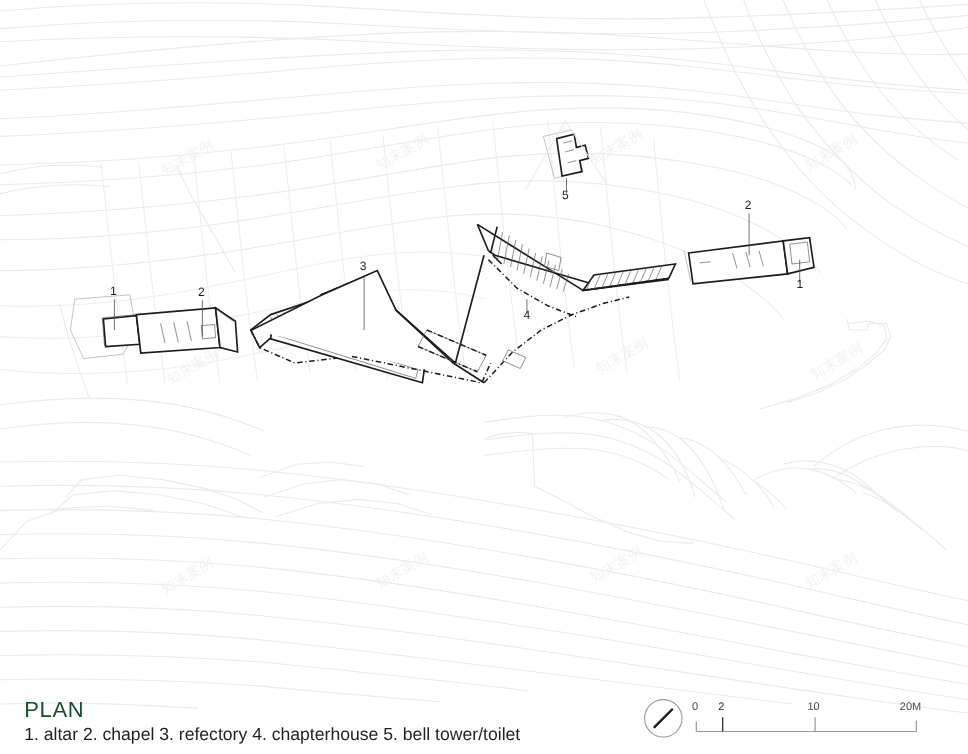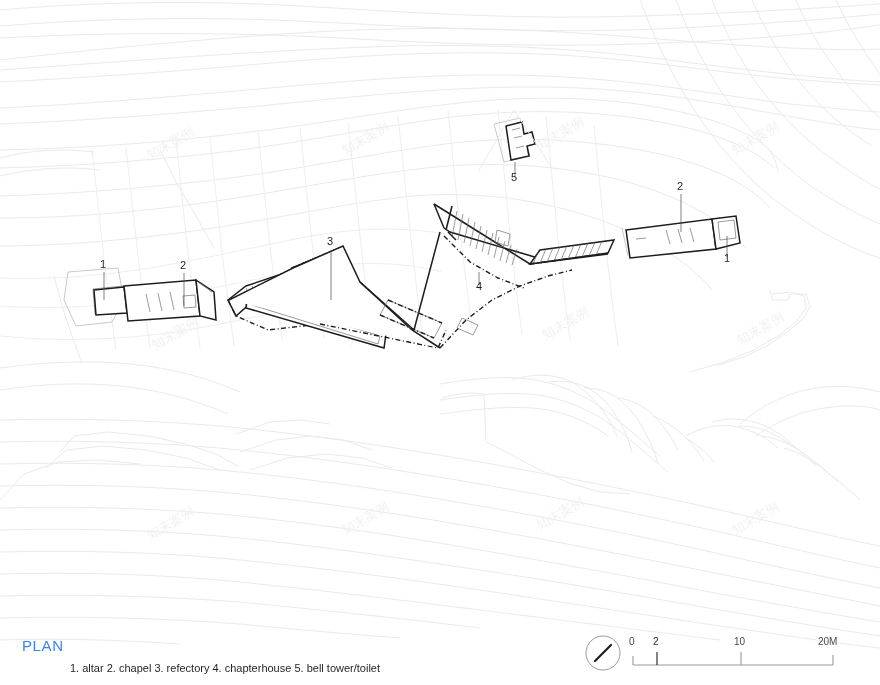--- a/index.html
+++ b/index.html
@@ -22,33 +22,32 @@
     width: 880px;
     height: 685px;
     display: block;
   }
   .legend-block {
     position: absolute;
     left: 22px;
     top: 637px;
   }
   .plan-title {
-    font-size: 15px;
+    font-size: 20px;
     letter-spacing: 0.6px;
-    color: #3b82f6;
+    color: #14532d;
     font-weight: 400;
     line-height: 18px;
     margin: 0 0 7px 0;
   }
   .legend-key {
-    font-size: 11px;
+    font-size: 16px;
     color: #231f20;
     line-height: 13px;
     white-space: nowrap;
-    margin-left: 48px;
   }
   .scale-block {
     position: absolute;
     left: 580px;
     top: 625px;
     width: 290px;
     height: 55px;
   }
   .contour { fill: none; stroke: #e9eaec; stroke-width: 1; }
   .contour-soft { fill: none; stroke: #eceef0; stroke-width: 1; }

